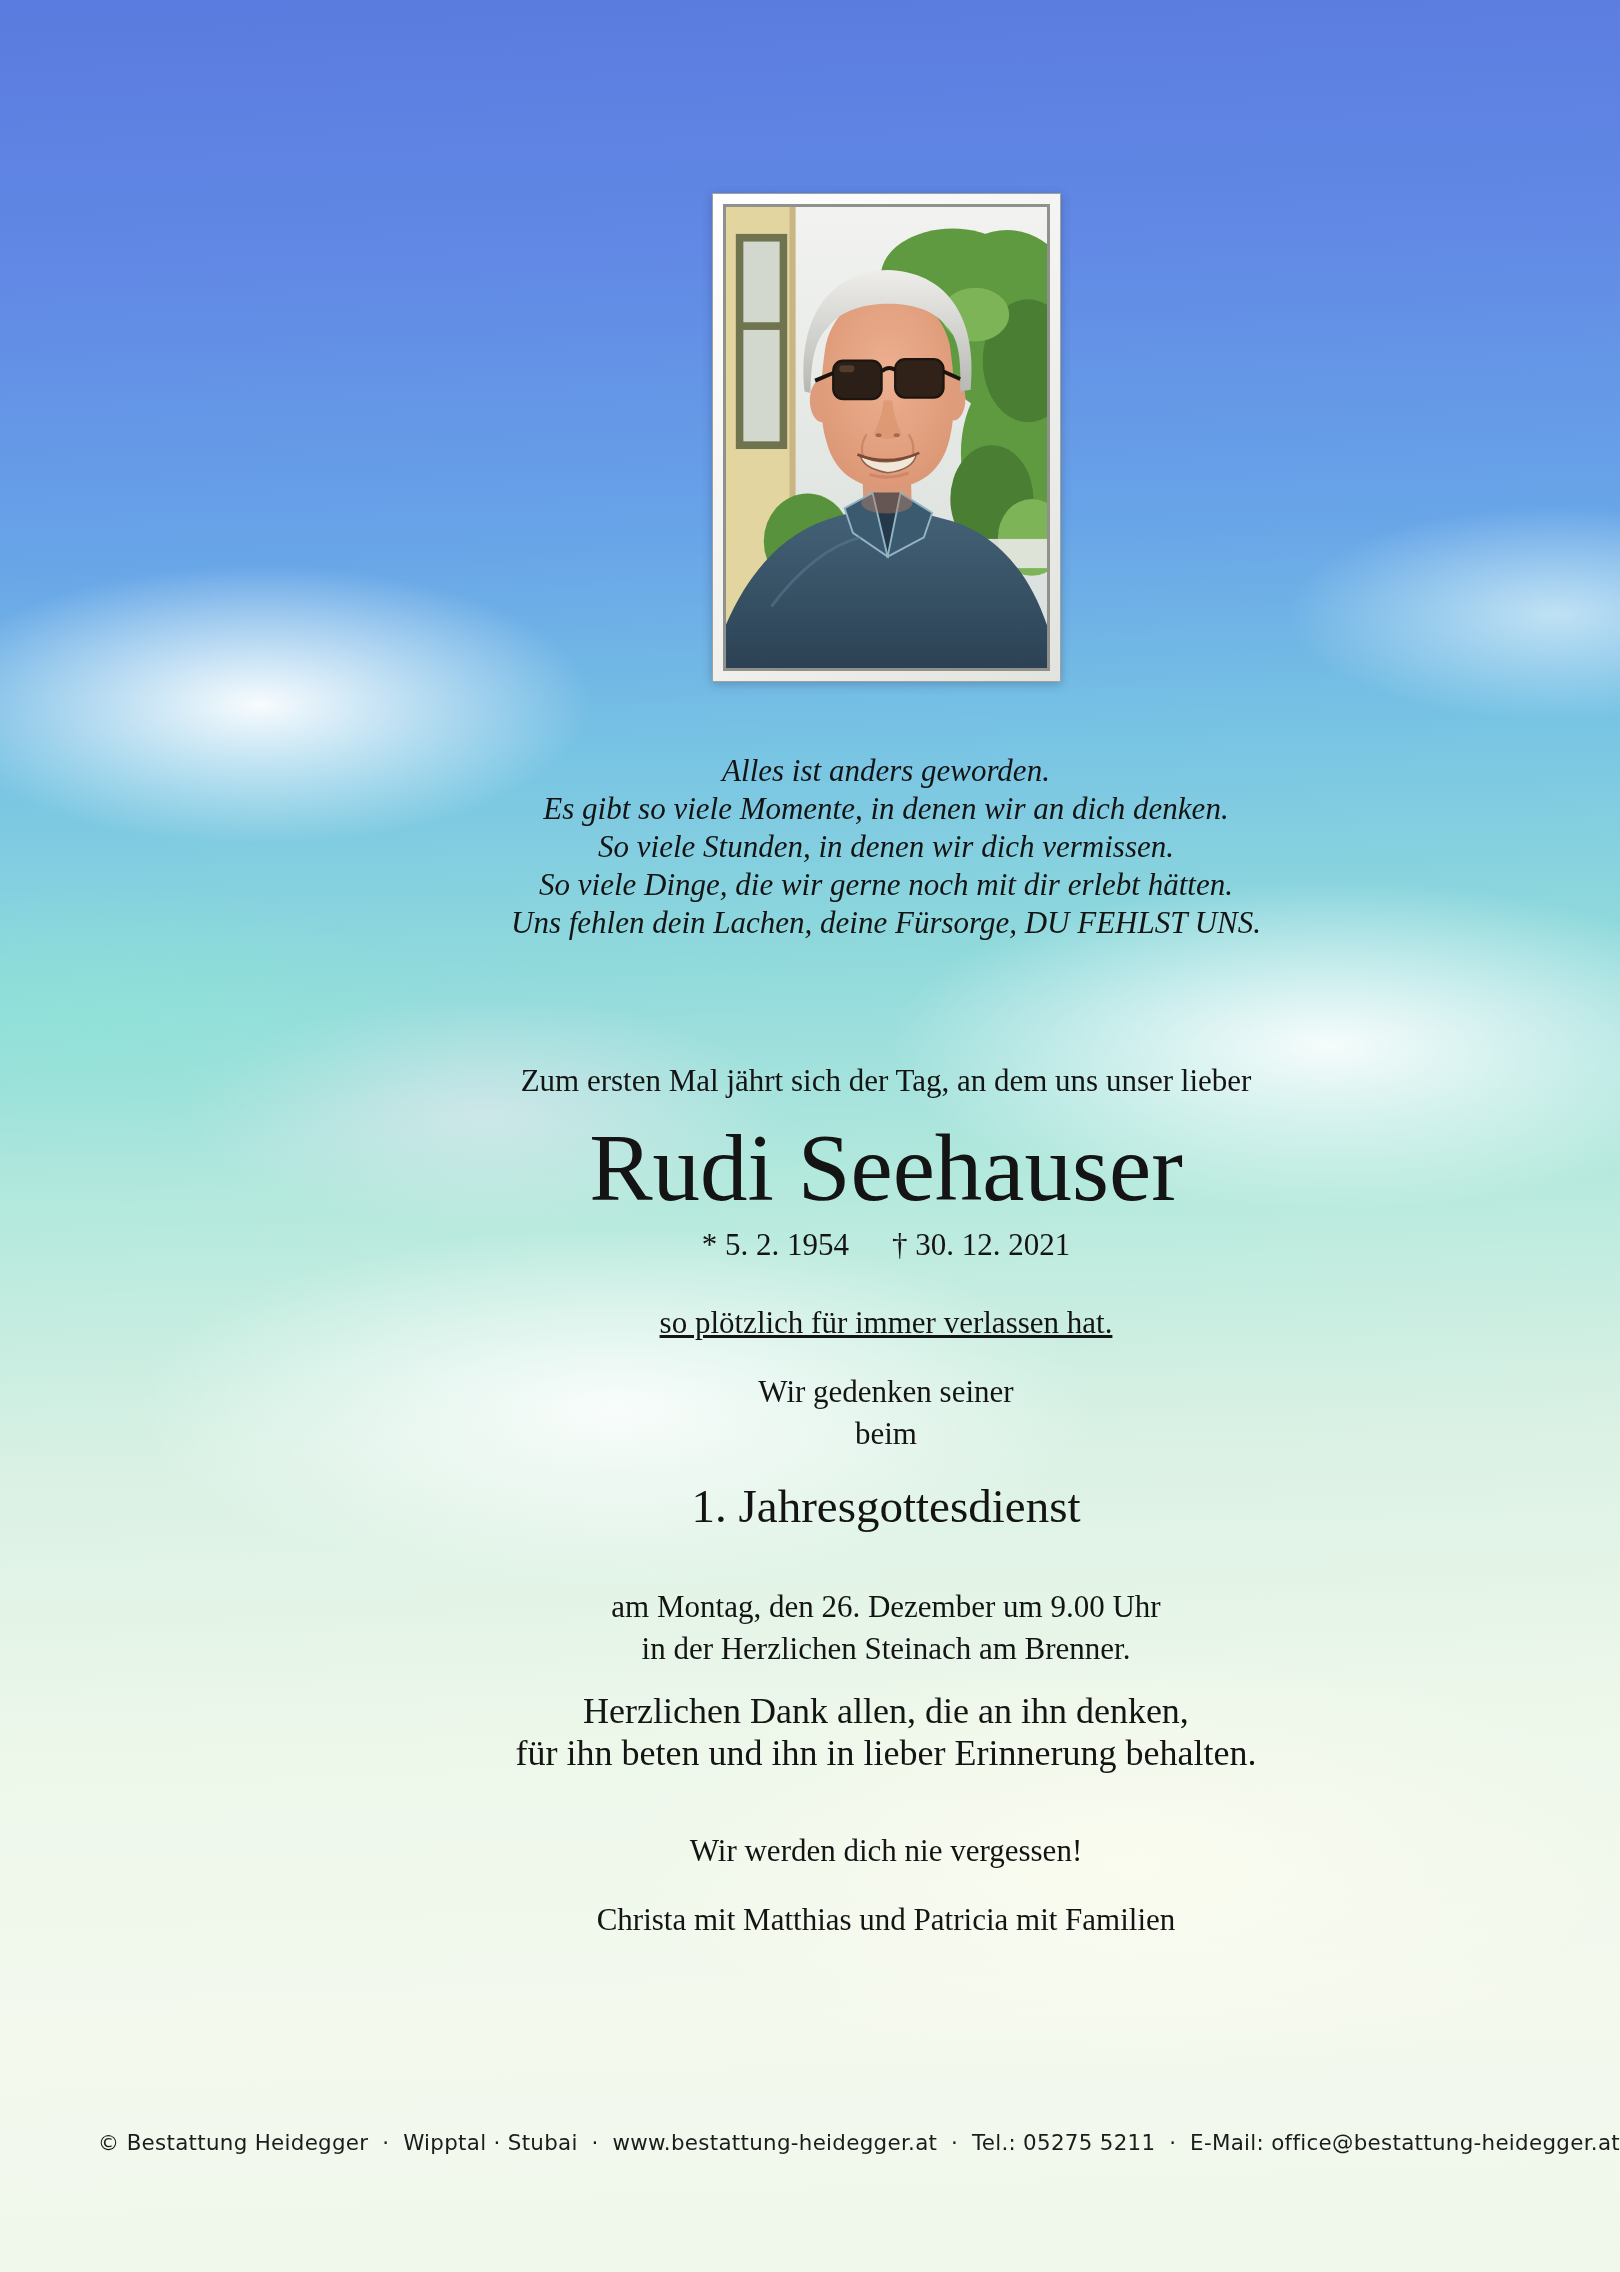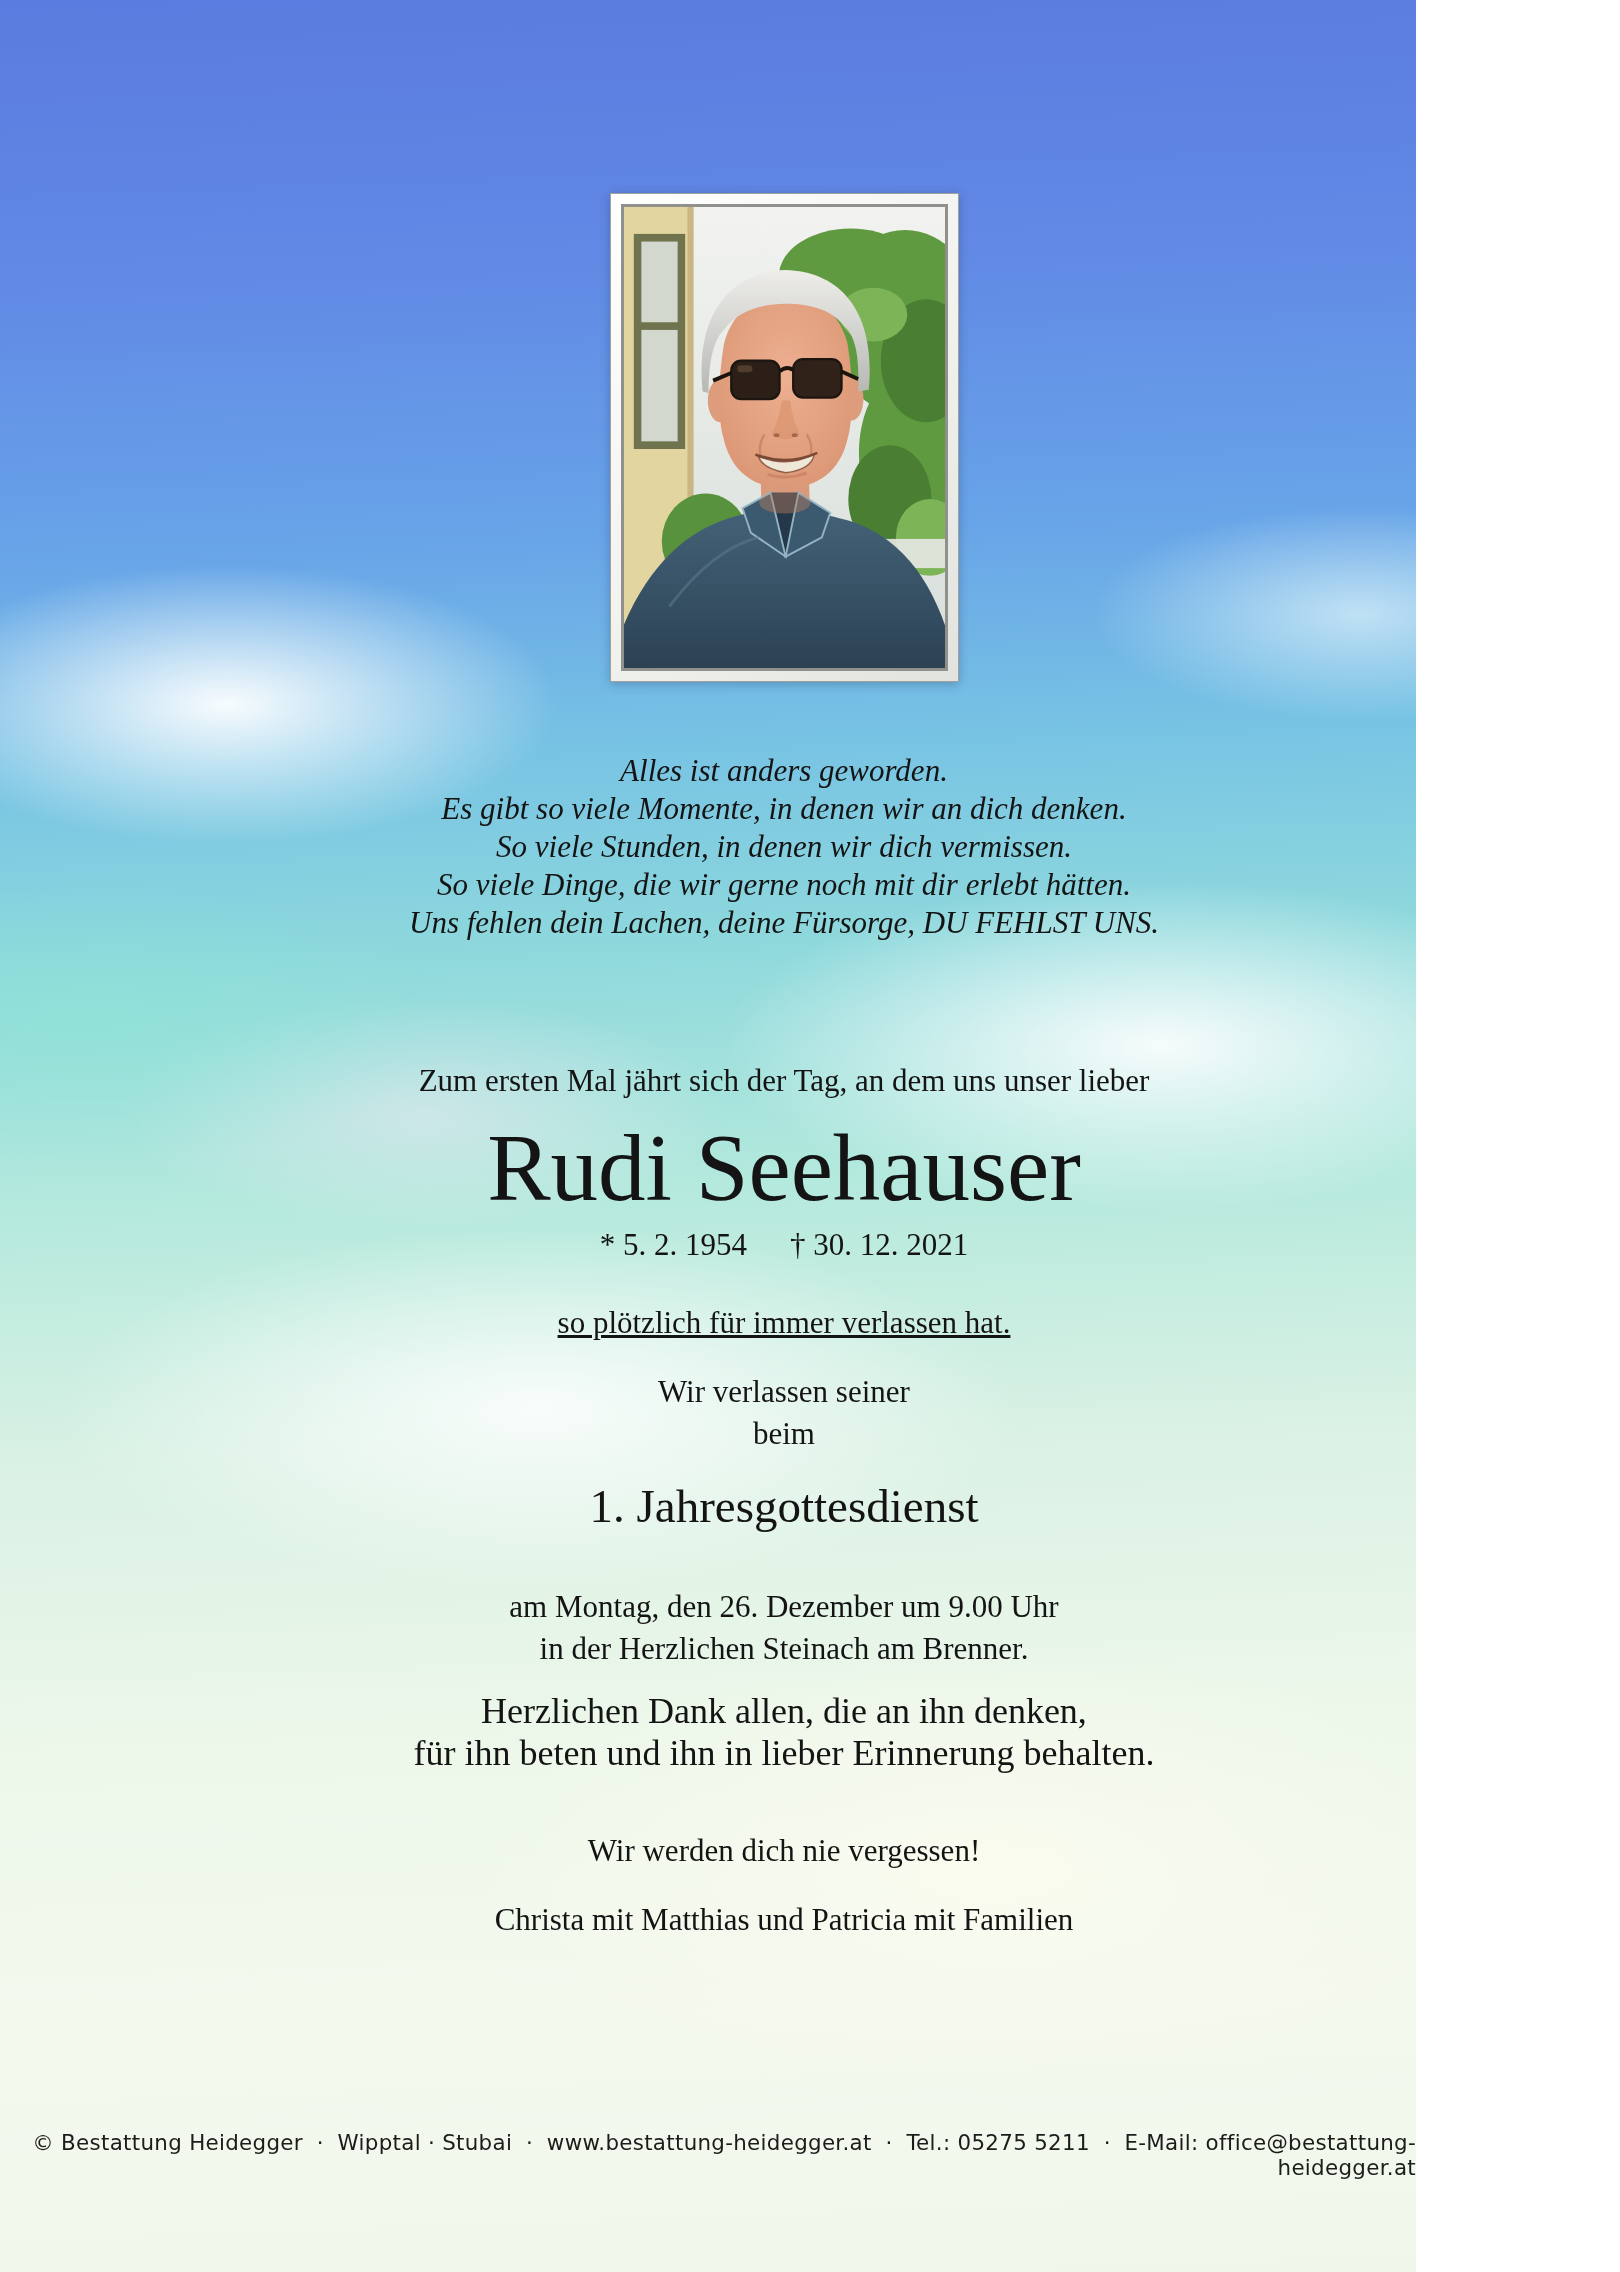--- a/index.html
+++ b/index.html
@@ -1,18 +1,18 @@
 <!DOCTYPE html>
 <html style="font-size:12.2px"><head>
 <meta charset="utf-8">
 <style>
   * { margin:0; padding:0; box-sizing:border-box; }
   html,body { width:1620px; }
   .page {
-    position:relative; width:1416px; height:2273px; overflow:hidden;
+    position:relative; width:1620px; height:2273px; overflow:hidden;
     font-family:"Liberation Serif", serif; color:#141414;
     background:
       radial-gradient(ellipse 474px 199px at 16% 31%, rgba(255,255,255,0.95), rgba(255,255,255,0) 70%),
       radial-gradient(ellipse 611px 229px at 82% 46%, rgba(255,255,255,0.90), rgba(255,255,255,0) 72%),
       radial-gradient(ellipse 688px 260px at 38% 62%, rgba(255,255,255,0.85), rgba(255,255,255,0) 70%),
       radial-gradient(ellipse 382px 153px at 96% 27%, rgba(235,250,252,0.65), rgba(235,250,252,0) 70%),
       radial-gradient(ellipse 688px 290px at 70% 82%, rgba(252,252,240,0.85), rgba(252,252,240,0) 75%),
       radial-gradient(ellipse 535px 199px at 6% 45%, rgba(140,230,212,0.50), rgba(140,230,212,0) 70%),
       radial-gradient(ellipse 428px 168px at 30% 49%, rgba(250,235,245,0.45), rgba(250,235,245,0) 70%),
       linear-gradient(178deg, #5a7bdf 0%, #6189e5 12%, #68a4e8 24%, #77c3e4 33%, #8fd9dc 42%, #b4e9dd 52%, #d9f1e4 63%, #ecf7ea 75%, #f4f9ee 88%, #eff7eb 100%);
@@ -148,21 +148,21 @@
 
     <div class="abs name">Rudi Seehauser</div>
 
     <div class="abs dates">
       <span class="birth">* 5. 2. 1954</span><span>† 30. 12. 2021</span>
     </div>
 
     <div class="abs verlassen">so plötzlich für immer verlassen hat.</div>
 
     <div class="abs gedenken">
-      <div>Wir verlassen seiner</div>
+      <div>Wir gedenken seiner</div>
       <div>beim</div>
     </div>
 
     <div class="abs service-title">1. Jahresgottesdienst</div>
 
     <div class="abs service-when">
       <div>am Montag, den 26. Dezember um 9.00 Uhr</div>
       <div>in der Herzlichen Steinach am Brenner.</div>
     </div>
 

